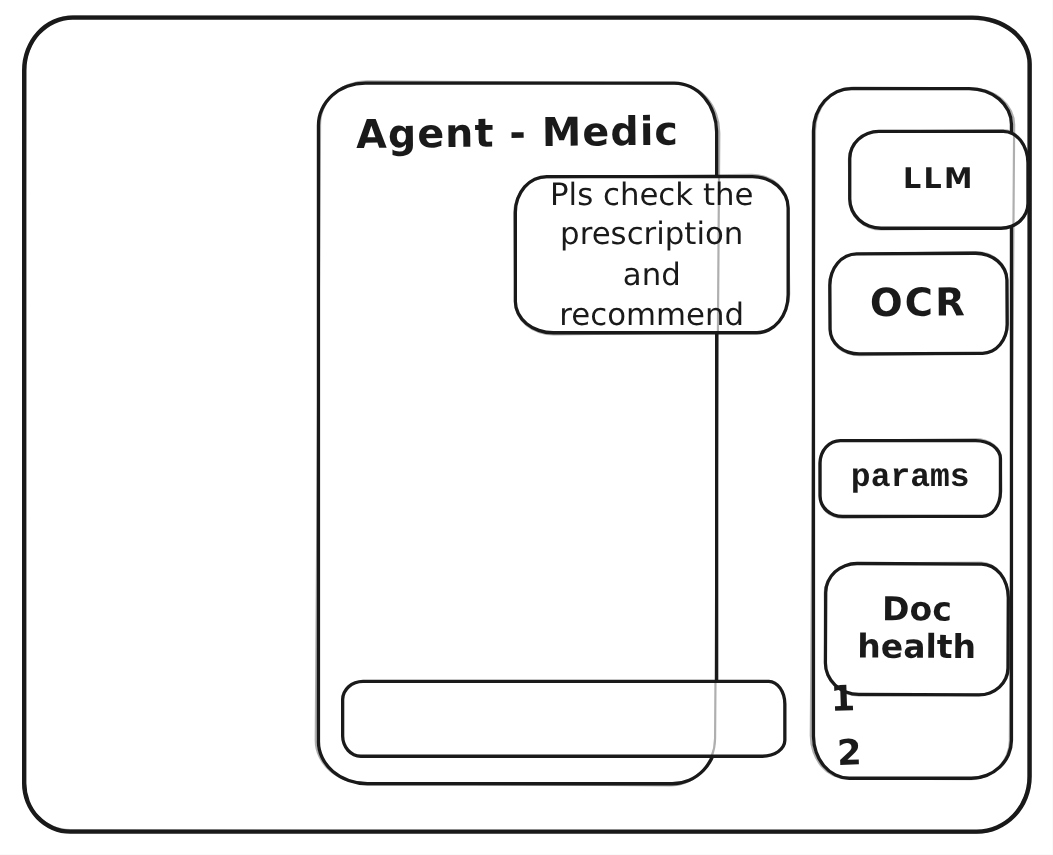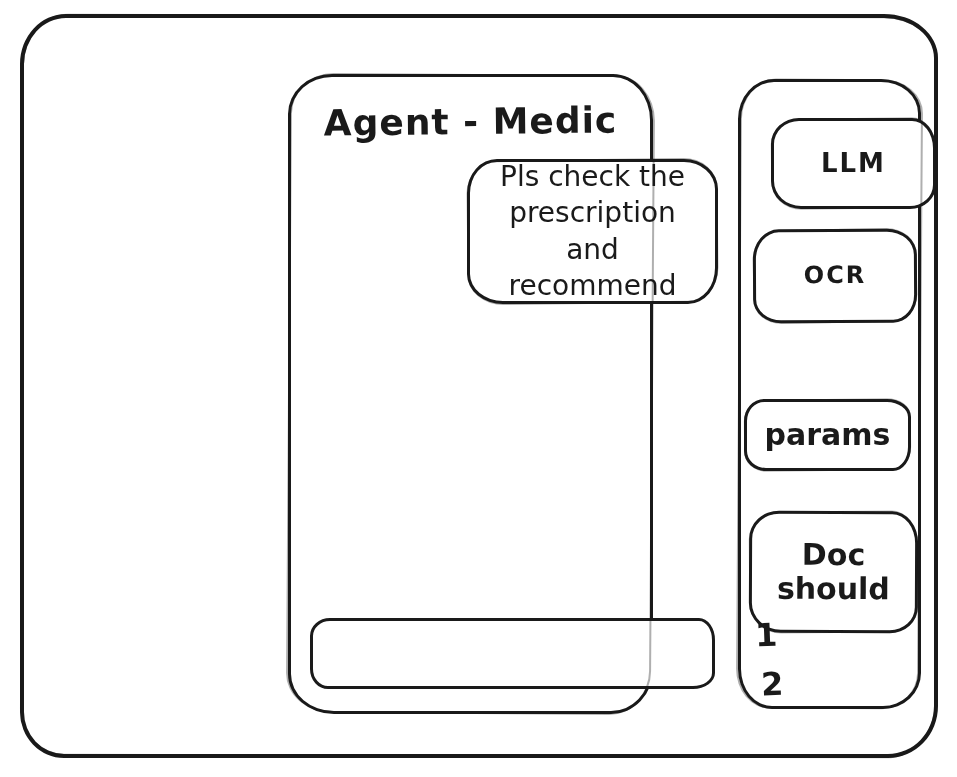--- a/index.html
+++ b/index.html
@@ -130,28 +130,29 @@
     border-radius:inherit;opacity:.3;transform:rotate(-.7deg);pointer-events:none;
   }
   .btn-llm{
     left:12px;top:36px;width:165px;height:91px;
     font-size:26px;letter-spacing:2px;
     border-radius:28px 24px 26px 30px / 26px 30px 24px 28px;
     margin-left:18px;
   }
   .btn-ocr{
     left:12px;top:147px;width:164px;height:94px;
-    font-size:24px;letter-spacing:2px;
+    font-size:35px;letter-spacing:2px;
     border-radius:26px 30px 24px 28px / 30px 26px 28px 24px;
     transform:rotate(-.3deg);
   }
   .btn-params{
     left:3px;top:317px;width:167px;height:72px;
     font-size:30px;
     border-radius:20px 24px 18px 22px / 22px 18px 24px 20px;
+    font-family:Liberation Mono, monospace;
   }
   .btn-doc{
     left:8px;top:429px;width:169px;height:122px;
     font-size:30px;
     padding:4px 16px;
     border-radius:30px 26px 28px 32px / 28px 32px 26px 30px;
     transform:rotate(.25deg);
   }
   .doc-num{
     position:absolute;
@@ -173,19 +174,19 @@
     <main class="sk chat-panel">
       <div class="panel-title">Agent - Medic</div>
       <div class="sk bubble bubble-user">Pls check the prescription and recommend</div>
       <input class="chat-input" type="text" value="" style="">
     </main>
 
     <aside class="sk tools-panel">
       <button class="tool-btn btn-llm">LLM</button>
       <button class="tool-btn btn-ocr">OCR</button>
       <button class="tool-btn btn-params">params</button>
-      <button class="tool-btn btn-doc">Doc should</button>
+      <button class="tool-btn btn-doc">Doc health</button>
       <div class="doc-num num-1">1</div>
       <div class="doc-num num-2">2</div>
     </aside>
 
   </div>
 </div>
 
 </body></html>

